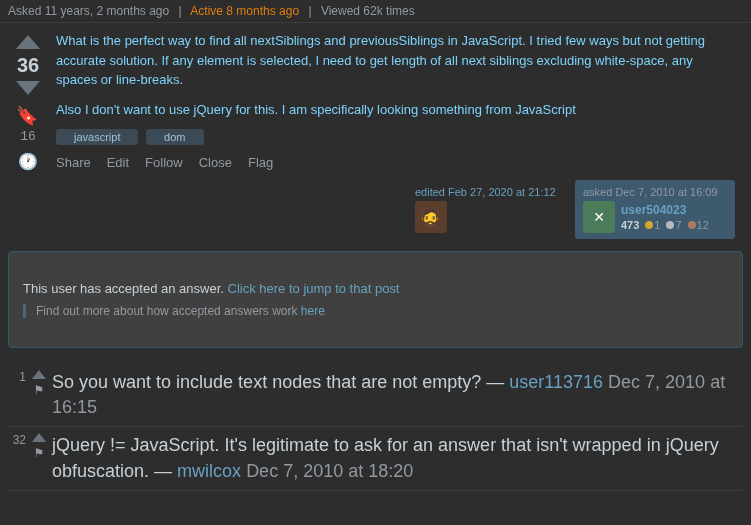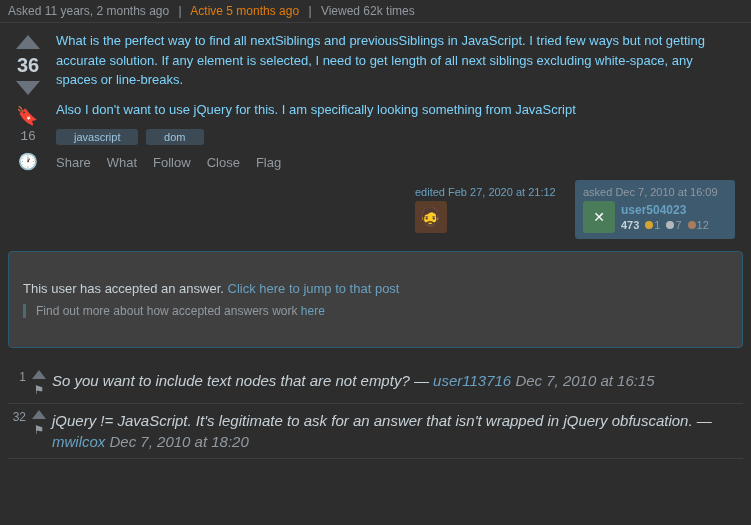--- a/index.html
+++ b/index.html
@@ -272,34 +272,33 @@
     }
     .comment-flag {
       color: #9199a1;
       font-size: 12px;
       cursor: pointer;
       margin-top: 2px;
     }
     .comment-text {
       flex: 1;
       color: #c6d0d7;
-      font-size: 15px;
+      font-size: 18px;
       line-height: 1.4;
-      font-style: italic;
     }
     .comment-text a { color: #68a0c1; text-decoration: none; }
     .comment-meta { color: #9199a1; }
   </style>
 </head>
 <body>
 
 <div class="top-bar">
   <span>Asked 11 years, 2 months ago</span>
   <span>|</span>
-  <span class="active">Active 5 months ago</span>
+  <span class="active">Active 8 months ago</span>
   <span>|</span>
   <span>Viewed 62k times</span>
 </div>
 
 <div class="question-area">
 
   <div class="vote-col">
     <div class="vote-arrow-up"></div>
     <div class="vote-count">36</div>
     <div class="vote-arrow-down"></div>
@@ -312,21 +311,21 @@
     <p class="question-text">What is the perfect way to find all nextSiblings and previousSiblings in JavaScript. I tried few ways but not getting accurate solution. If any element is selected, I need to get length of all next siblings excluding white-space, any spaces or line-breaks.</p>
     <p class="question-text">Also I don't want to use jQuery for this. I am specifically looking something from JavaScript</p>
 
     <div class="tags-row">
       <span class="tag">javascript</span>
       <span class="tag">dom</span>
     </div>
 
     <div class="action-links">
       <a class="action-link">Share</a>
-      <a class="action-link">What</a>
+      <a class="action-link">Edit</a>
       <a class="action-link">Follow</a>
       <a class="action-link">Close</a>
       <a class="action-link">Flag</a>
     </div>
 
     <div class="post-signatures">
 
       <div class="sig-card editor">
         <div class="sig-label">
           <a>edited Feb 27, 2020 at 21:12</a>

